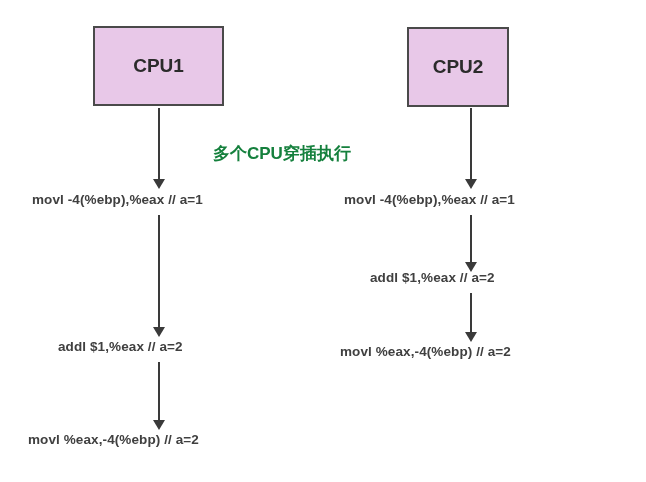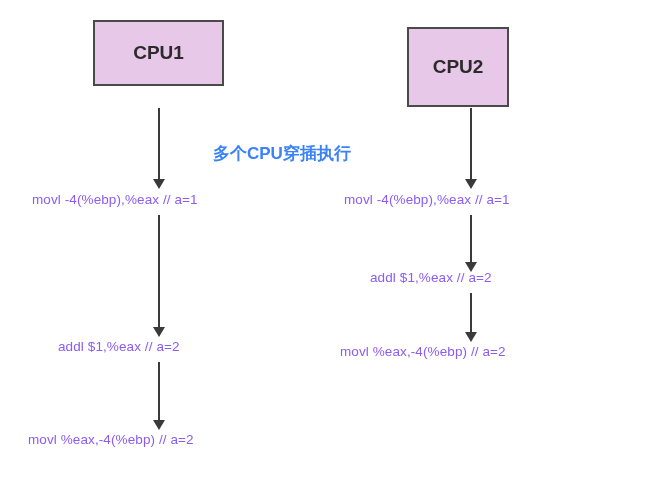--- a/index.html
+++ b/index.html
@@ -23,34 +23,34 @@
     background: #e8c8e8;
     border: 2px solid #4a4a4a;
     display: flex;
     align-items: center;
     justify-content: center;
     font-weight: bold;
     font-size: 19px;
     color: #2b2b2b;
     box-sizing: border-box;
   }
-  #cpu1-box { left: 93px; top: 20px; width: 131px; height: 66px; }
+  #cpu1-box { left: 93px; top: 26px; width: 131px; height: 80px; }
   #cpu2-box { left: 407px; top: 27px; width: 102px; height: 80px; }
 
   .code {
     position: absolute;
-    color: #8b5cf6;
-    font-weight: normal;
+    color: #404040;
+    font-weight: bold;
     font-size: 13.5px;
     white-space: nowrap;
     letter-spacing: 0.1px;
   }
   .banner {
     position: absolute;
-    color: #3b82f6;
+    color: #15803d;
     font-weight: bold;
     font-size: 17px;
     white-space: nowrap;
   }
 
   
   .arrow {
     position: absolute;
     width: 2px;
     background: #3a3a3a;

